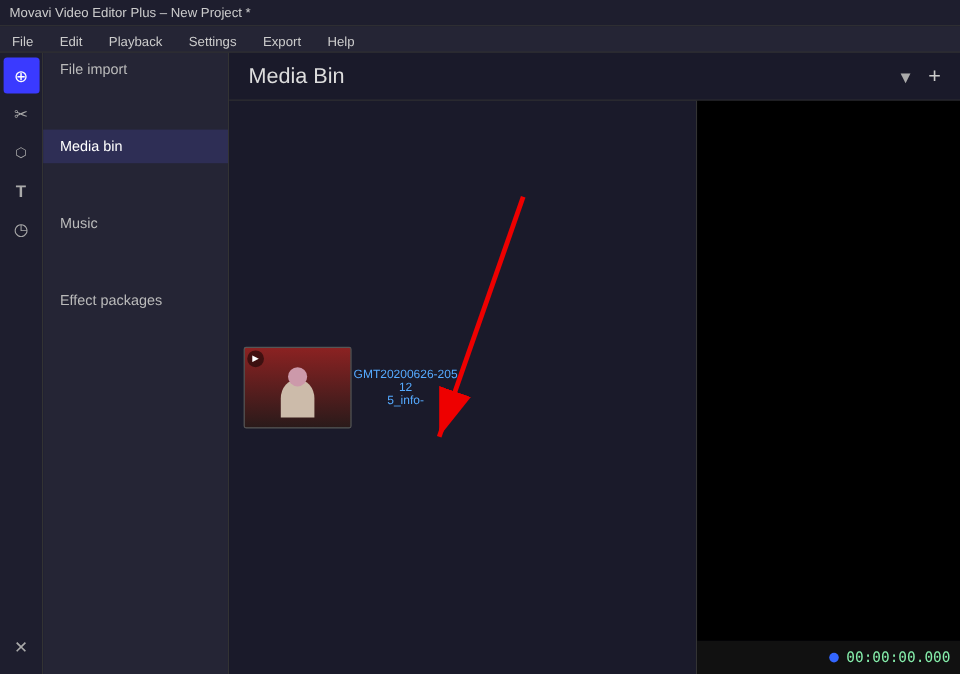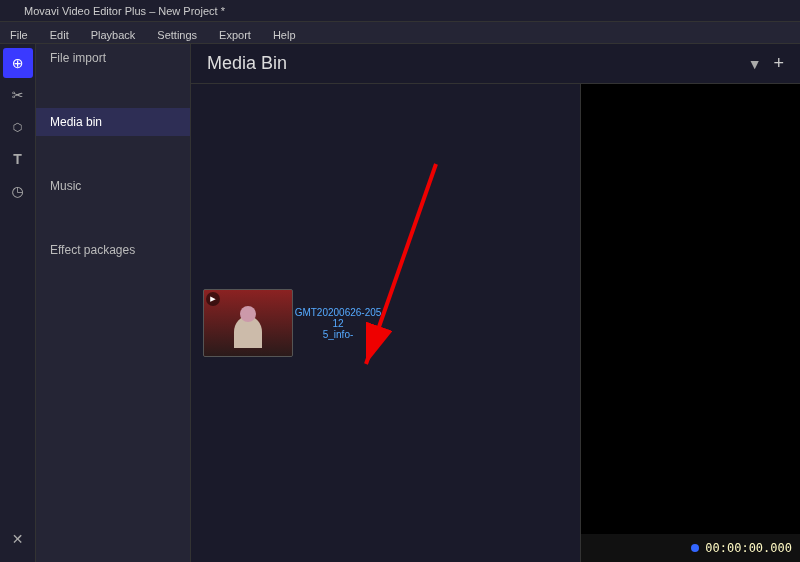--- a/index.html
+++ b/index.html
@@ -4,21 +4,21 @@
   <style>
     * { margin: 0; padding: 0; box-sizing: border-box; }
     body { width: 800px; height: 562px; background: #1a1a2e; font-family: 'Segoe UI', Arial, sans-serif; overflow: hidden; position: relative; }
 
     
     #titlebar {
       background: #1e1e2e;
       height: 22px;
       display: flex;
       align-items: center;
-      padding: 0 24px;
+      padding: 0 8px;
       font-size: 11px;
       color: #ccc;
       border-bottom: 1px solid #333;
     }
 
     
     #menubar {
       background: #252535;
       height: 22px;
       display: flex;
@@ -188,21 +188,21 @@
       gap: 6px;
     }
     .timecode-dot {
       width: 8px;
       height: 8px;
       background: #36f;
       border-radius: 50%;
     }
     .timecode-text {
       font-size: 12px;
-      color: #fef9c3;
+      color: #86efac;
       font-family: monospace;
     }
 
     
     #arrow-overlay {
       position: absolute;
       top: 0;
       left: 0;
       width: 100%;
       height: 100%;

